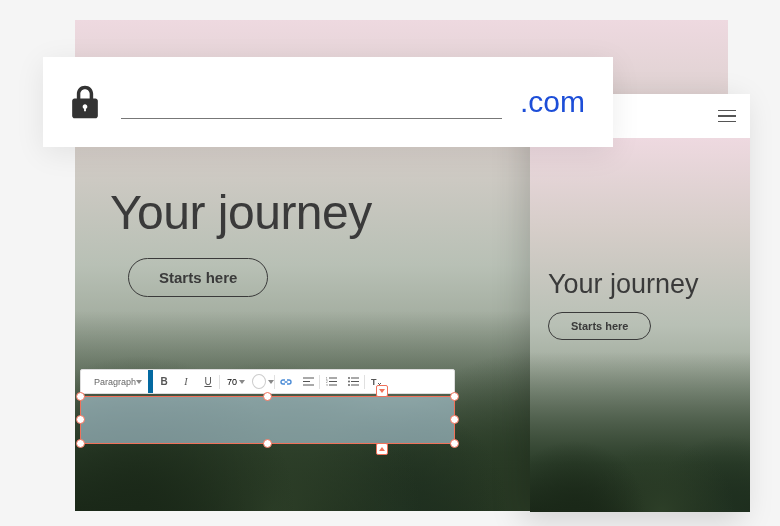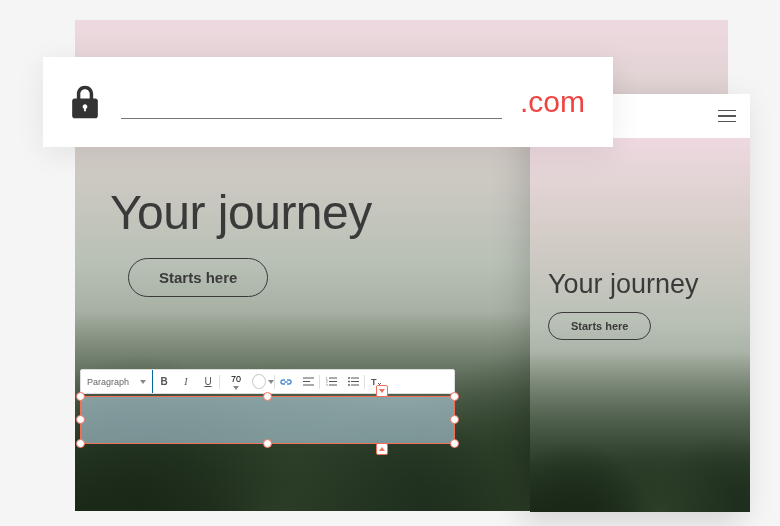--- a/index.html
+++ b/index.html
@@ -154,46 +154,46 @@
     border: none;
     border-bottom: 1.5px solid #777;
     height: 34px;
     font-size: 20px;
     outline: none;
     background: transparent;
   }
   .tld {
     font-size: 30px;
     font-weight: 300;
-    color: #ef4444;
+    color: #1d4ed8;
     margin-left: 18px;
   }
   .editor-toolbar {
     position: absolute;
     left: 80px;
     top: 369px;
     width: 375px;
     height: 25px;
     background: #fff;
     border: 1px solid #ddd;
     border-radius: 2px;
     display: flex;
     align-items: center;
     z-index: 7;
   }
   .tb-select {
     width: 72px;
     font-size: 9px;
-    padding: 0 6px;
+    padding: 0 13px;
     color: #666;
     display: flex;
     align-items: center;
     justify-content: space-between;
     height: 100%;
-    border-right: 1px solid #0369a1;
+    border-right: 5px solid #0369a1;
     cursor: pointer;
   }
   .tb-btn {
     width: 22px;
     height: 100%;
     display: flex;
     align-items: center;
     justify-content: center;
     font-size: 10px;
     color: #555;
@@ -207,21 +207,20 @@
   .tb-fontsize {
     width: 32px;
     font-size: 9px;
     text-align: center;
     display: flex;
     align-items: center;
     justify-content: center;
     gap: 2px;
     height: 100%;
     cursor: pointer;
-    flex-direction: column;
   }
   .tb-color {
     width: 15px; height: 15px; border-radius: 50%;
     border: 1px solid #ccc; background: #fff;
   }
   .sel-box {
     position: absolute;
     left: 80px;
     top: 396px;
     width: 375px;

